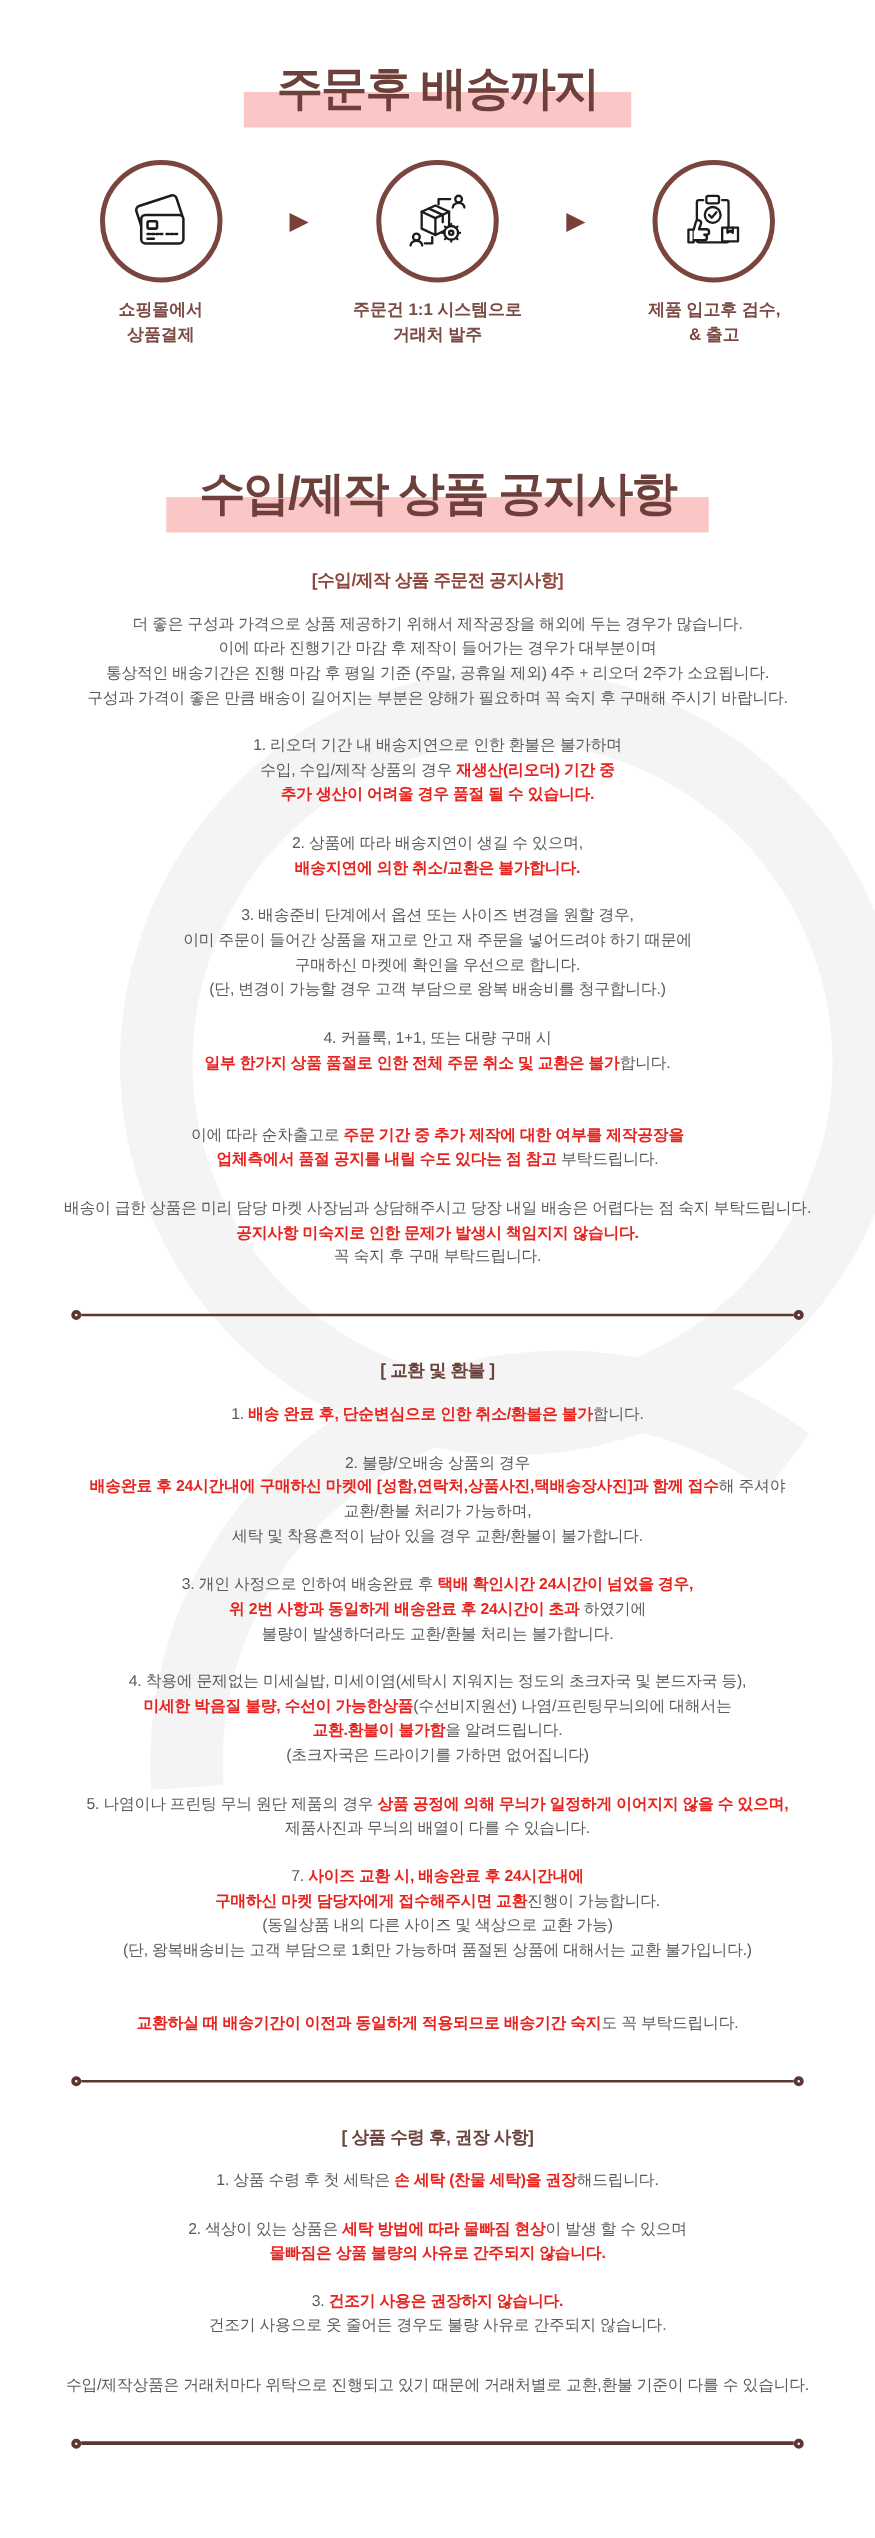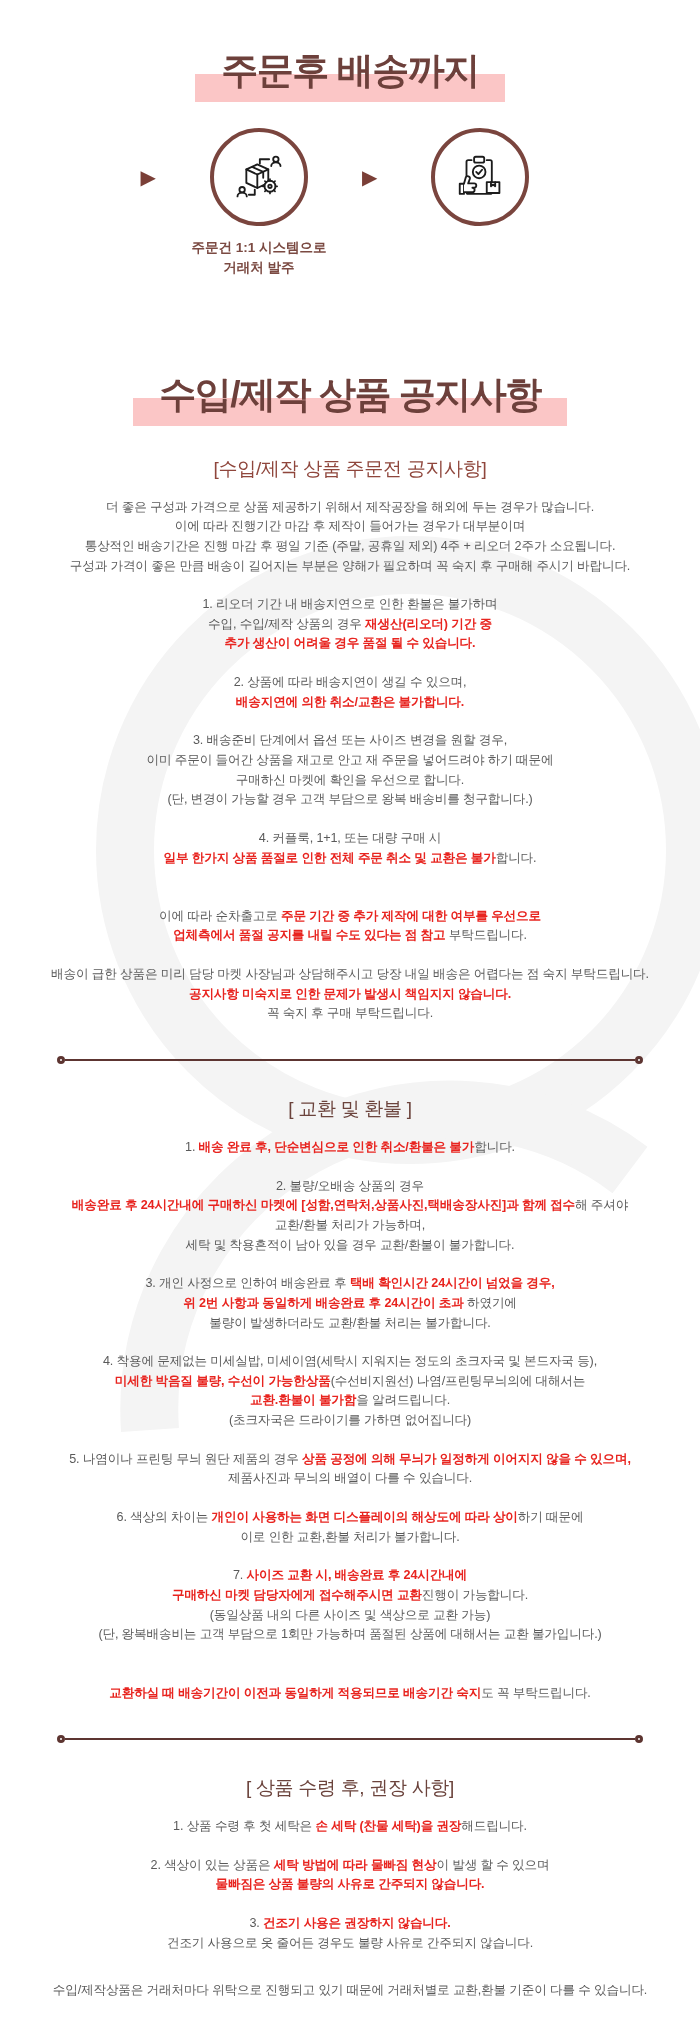--- a/index.html
+++ b/index.html
@@ -36,21 +36,21 @@
   .process{display:flex;justify-content:center;align-items:flex-start;gap:24px;margin-top:26px;}
   .step{width:158px;}
   .circle{
     width:98px;height:98px;border:4px solid var(--icon-ring);border-radius:50%;
     margin:0 auto;display:flex;align-items:center;justify-content:center;background:#fff;
   }
   .arrow{margin-top:39px;color:#7a3f37;font-size:20px;line-height:1;}
   .step-label{margin-top:12px;color:var(--label-brown);font-size:13.5px;font-weight:600;line-height:1.5;}
 
   .sec{margin-top:30px;}
-  .sec-heading{font-size:19px;font-weight:400;letter-spacing:-0.3px;color:var(--heading-brown);margin-bottom:16px;}
+  .sec-heading{font-size:14px;font-weight:700;letter-spacing:-0.3px;color:var(--heading-brown);margin-bottom:16px;}
   .sec-heading.reddish{color:var(--heading-red-brown);}
   .block{
     font-size:12.6px;color:var(--body-gray);line-height:1.56;letter-spacing:-0.15px;
     margin-bottom:19px;
   }
   .block:last-child{margin-bottom:0;}
   .red{color:var(--accent-red);font-weight:700;}
 
   .divider{display:flex;align-items:center;width:586px;margin:32px auto;}
   .divider .dot{width:8px;height:8px;border:3px solid var(--divider-brown);border-radius:50%;background:#fff;flex:0 0 auto;}
@@ -66,20 +66,38 @@
   </g>
 </svg>
 
 <div class="content">
 
   <div>
     <span class="hl-title">주문후 배송까지</span>
   </div>
 
   <div class="process">
+    <div class="step">
+      <div class="circle">
+        <svg viewBox="0 0 64 64" width="54" height="54">
+          <g fill="none" stroke="#1c1c1c" stroke-width="2.4" stroke-linejoin="round" stroke-linecap="round">
+            <g transform="rotate(-18 30 24)">
+              <rect x="10" y="12" width="40" height="25" rx="4"></rect>
+              <line x1="14" y1="31" x2="26" y2="31"></line>
+            </g>
+            <rect x="13" y="26" width="40" height="27" rx="4" fill="#fff"></rect>
+            <rect x="19" y="32" width="9" height="7" rx="1.5"></rect>
+            <line x1="19" y1="44" x2="33" y2="44" stroke-dasharray="2.2 2"></line>
+            <line x1="37" y1="44" x2="47" y2="44" stroke-dasharray="2.2 2"></line>
+            <line x1="19" y1="48.5" x2="25" y2="48.5"></line>
+          </g>
+        </svg>
+      </div>
+      <div class="step-label"><span>쇼핑몰에서</span><br><span>상품결제</span></div>
+    </div>
 
     <div class="arrow">▶</div>
 
     <div class="step">
       <div class="circle">
         <svg viewBox="0 0 64 64" width="54" height="54">
           <g fill="none" stroke="#1c1c1c" stroke-width="2.2" stroke-linejoin="round" stroke-linecap="round">
             <path d="M17 23 L30 17 L43 23 L30 29 Z"></path>
             <path d="M17 23 V39 L30 45 V29"></path>
             <path d="M43 23 V39 L30 45"></path>
@@ -118,52 +136,52 @@
             <rect x="25" y="8" width="12" height="7" rx="2"></rect>
             <circle cx="31" cy="26" r="7.5" fill="#fff"></circle>
             <path d="M27.5 26 l2.6 2.6 l4.4 -5.2"></path>
             <path d="M8 40 h5 v12 H8 z" fill="#fff"></path>
             <path d="M13 50 h10 a2.6 2.6 0 0 0 0 -5.2 h2 a2.6 2.6 0 0 0 0 -5.2 h-7 l2 -5.5 a2.6 2.6 0 0 0 -4.9 -1.6 L13 40" fill="#fff"></path>
             <rect x="40" y="38" width="15" height="13" fill="#fff"></rect>
             <path d="M45 38 v5 l2.5 -2 l2.5 2 v-5"></path>
           </g>
         </svg>
       </div>
+      <div class="step-label"><span>제품 입고후 검수,</span><br><span>&amp; 출고</span></div>
     </div>
   </div>
 
   <div class="notice-title-wrap">
     <span class="hl-title">수입/제작 상품 공지사항</span>
   </div>
 
   <div class="sec">
     <div class="sec-heading reddish">[수입/제작 상품 주문전 공지사항]</div>
     <p class="block"><span>더 좋은 구성과 가격으로 상품 제공하기 위해서 제작공장을 해외에 두는 경우가 많습니다.</span><br><span>이에 따라 진행기간 마감 후 제작이 들어가는 경우가 대부분이며</span><br><span>통상적인 배송기간은 진행 마감 후 평일 기준 (주말, 공휴일 제외) 4주 + 리오더 2주가 소요됩니다.</span><br><span>구성과 가격이 좋은 만큼 배송이 길어지는 부분은 양해가 필요하며 꼭 숙지 후 구매해 주시기 바랍니다.</span></p>
     <p class="block"><span>1. 리오더 기간 내 배송지연으로 인한 환불은 불가하며</span><br><span>수입, 수입/제작 상품의 경우 </span><span class="red">재생산(리오더) 기간 중</span><br><span class="red">추가 생산이 어려울 경우 품절 될 수 있습니다.</span></p>
     <p class="block"><span>2. 상품에 따라 배송지연이 생길 수 있으며,</span><br><span class="red">배송지연에 의한 취소/교환은 불가합니다.</span></p>
     <p class="block"><span>3. 배송준비 단계에서 옵션 또는 사이즈 변경을 원할 경우,</span><br><span>이미 주문이 들어간 상품을 재고로 안고 재 주문을 넣어드려야 하기 때문에</span><br><span>구매하신 마켓에 확인을 우선으로 합니다.</span><br><span>(단, 변경이 가능할 경우 고객 부담으로 왕복 배송비를 청구합니다.)</span></p>
     <p class="block"><span>4. 커플룩, 1+1, 또는 대량 구매 시</span><br><span class="red">일부 한가지 상품 품절로 인한 전체 주문 취소 및 교환은 불가</span><span>합니다.</span></p>
-    <p class="block"><br><span>이에 따라 순차출고로 </span><span class="red">주문 기간 중 추가 제작에 대한 여부를 우선으로</span><br><span class="red">업체측에서 품절 공지를 내릴 수도 있다는 점 참고</span><span> 부탁드립니다.</span></p>
+    <p class="block"><br><span>이에 따라 순차출고로 </span><span class="red">주문 기간 중 추가 제작에 대한 여부를 제작공장을</span><br><span class="red">업체측에서 품절 공지를 내릴 수도 있다는 점 참고</span><span> 부탁드립니다.</span></p>
     <p class="block"><span>배송이 급한 상품은 미리 담당 마켓 사장님과 상담해주시고 당장 내일 배송은 어렵다는 점 숙지 부탁드립니다.</span><br><span class="red">공지사항 미숙지로 인한 문제가 발생시 책임지지 않습니다.</span><br><span>꼭 숙지 후 구매 부탁드립니다.</span></p>
   </div>
 
   <div class="divider">
     <span class="dot"></span>
     <span class="line"></span>
     <span class="dot"></span>
   </div>
 
   <div class="sec">
     <div class="sec-heading">[ 교환 및 환불 ]</div>
     <p class="block"><span>1. </span><span class="red">배송 완료 후, 단순변심으로 인한 취소/환불은 불가</span><span>합니다.</span></p>
     <p class="block"><span>2. 불량/오배송 상품의 경우</span><br><span class="red">배송완료 후 24시간내에 구매하신 마켓에 [성함,연락처,상품사진,택배송장사진]과 함께 접수</span><span>해 주셔야</span><br><span>교환/환불 처리가 가능하며,</span><br><span>세탁 및 착용흔적이 남아 있을 경우 교환/환불이 불가합니다.</span></p>
     <p class="block"><span>3. 개인 사정으로 인하여 배송완료 후 </span><span class="red">택배 확인시간 24시간이 넘었을 경우,</span><br><span class="red">위 2번 사항과 동일하게 배송완료 후 24시간이 초과</span><span> 하였기에</span><br><span>불량이 발생하더라도 교환/환불 처리는 불가합니다.</span></p>
     <p class="block"><span>4. 착용에 문제없는 미세실밥, 미세이염(세탁시 지워지는 정도의 초크자국 및 본드자국 등),</span><br><span class="red">미세한 박음질 불량, 수선이 가능한상품</span><span>(수선비지원선) 나염/프린팅무늬의에 대해서는</span><br><span class="red">교환.환불이 불가함</span><span>을 알려드립니다.</span><br><span>(초크자국은 드라이기를 가하면 없어집니다)</span></p>
     <p class="block"><span>5. 나염이나 프린팅 무늬 원단 제품의 경우 </span><span class="red">상품 공정에 의해 무늬가 일정하게 이어지지 않을 수 있으며,</span><br><span>제품사진과 무늬의 배열이 다를 수 있습니다.</span></p>
-    <p class="block"><span>6. 색상의 차이는 </span><span class="red">개인이 사용하는 화면 디스플레이의 해상도에 따라 상이</span><span>하기 때문에</span><br><span>이로 인한 교환,환불 처리가 불가합니다.</span></p>
     <p class="block"><span>7. </span><span class="red">사이즈 교환 시, 배송완료 후 24시간내에</span><br><span class="red">구매하신 마켓 담당자에게 접수해주시면 교환</span><span>진행이 가능합니다.</span><br><span>(동일상품 내의 다른 사이즈 및 색상으로 교환 가능)</span><br><span>(단, 왕복배송비는 고객 부담으로 1회만 가능하며 품절된 상품에 대해서는 교환 불가입니다.)</span></p>
     <p class="block"><br><span class="red">교환하실 때 배송기간이 이전과 동일하게 적용되므로 배송기간 숙지</span><span>도 꼭 부탁드립니다.</span></p>
   </div>
 
   <div class="divider">
     <span class="dot"></span>
     <span class="line"></span>
     <span class="dot"></span>
   </div>
 

